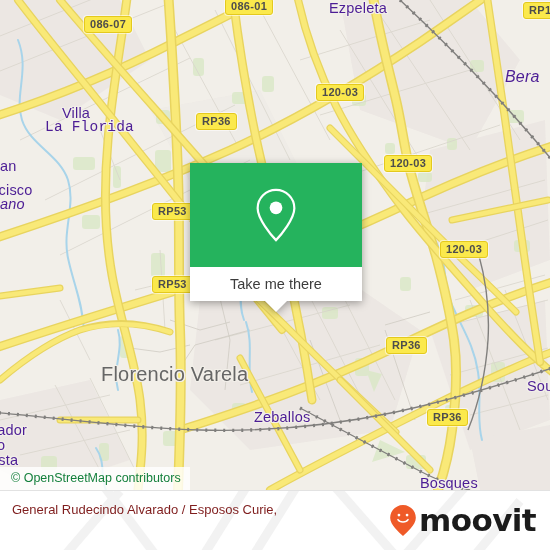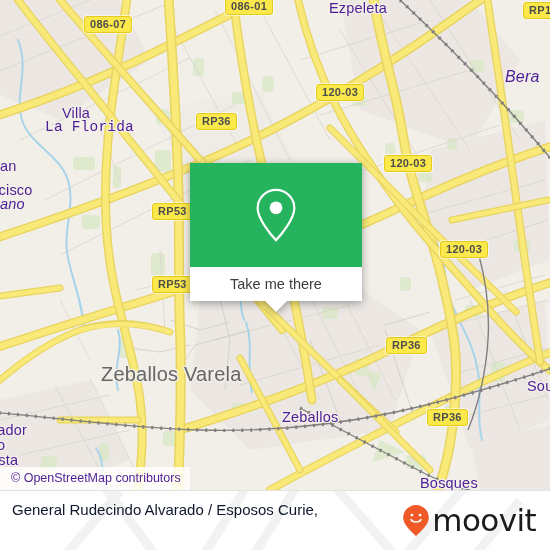--- a/index.html
+++ b/index.html
@@ -86,54 +86,54 @@
     border-left: 11px solid transparent;
     border-right: 11px solid transparent;
     border-top: 11px solid #ffffff;
   }
 
   
   .attribution {
     position: absolute;
     left: 0; bottom: 0;
     background: rgba(255,255,255,.82);
-    color: #4c1d95;
+    color: #15803d;
     font-size: 12.5px;
     padding: 4px 9px 5px 11px;
     white-space: nowrap;
   }
 
   
   .footer {
     position: absolute;
     left: 0; top: 490px;
     width: 550px; height: 60px;
     background: #ffffff;
     border-top: 1px solid #e2e2e2;
     overflow: hidden;
   }
   .footer-bg { position: absolute; left: 0; top: 0; width: 550px; height: 60px; }
   .footer-title {
     position: absolute;
     left: 12px; top: 8px;
     width: 380px;
-    color: #0f172a;
-    font-size: 15px;
+    color: #7f1d1d;
+    font-size: 13px;
     line-height: 21px;
   }
   .footer-title span { display: block; }
   .brand {
     position: absolute;
     right: 14px; top: 13px;
     display: flex;
     align-items: center;
     gap: 2px;
   }
   .brand-pin { width: 28px; height: 33px; display: block; }
-  .brand-word { font-size: 31px; color: #1b1b1b; letter-spacing: -.6px; line-height: 31px; font-family: "DejaVu Sans", sans-serif; font-weight: 400; }
+  .brand-word { font-size: 31px; color: #1b1b1b; letter-spacing: -.6px; line-height: 31px; font-family: "DejaVu Sans", sans-serif; font-weight: 700; }
 </style>
 </head>
 <body>
 
 <div id="app">
 
   <div class="map">
 
     <svg class="map-svg" viewBox="0 0 550 490">
       <defs>
@@ -333,25 +333,25 @@
       </g>
     </svg>
 
     <div class="place-label place-md" style="left:329px;top:0px;">Ezpeleta</div>
     <div class="place-label place-ml" style="left:505px;top:68px;font-style:italic;">Bera</div>
     <div class="place-label place-md" style="left:62px;top:105px;">Villa</div>
     <div class="place-label place-md" style="left:45px;top:119px;font-family:Liberation Mono, monospace;">La Florida</div>
     <div class="place-label place-md" style="left:0px;top:158px;">an</div>
     <div class="place-label place-md" style="left:-18px;top:182px;">ancisco</div>
     <div class="place-label place-md" style="left:0px;top:196px;font-style:italic;">ano</div>
-    <div class="place-label place-lg" style="left:101px;top:363px;">Zeballos Varela</div>
+    <div class="place-label place-lg" style="left:101px;top:363px;">Florencio Varela</div>
     <div class="place-label place-md" style="left:-11px;top:422px;">nador</div>
     <div class="place-label place-md" style="left:-3px;top:437px;">o</div>
     <div class="place-label place-md" style="left:-10px;top:452px;">osta</div>
-    <div class="place-label place-md" style="left:282px;top:409px;">Zeballos</div>
+    <div class="place-label place-md" style="left:254px;top:409px;">Zeballos</div>
     <div class="place-label place-md" style="left:527px;top:378px;">Sour</div>
     <div class="place-label place-md" style="left:420px;top:475px;">Bosques</div>
 
     <div class="shield" style="left:84px;top:16px;">086-07</div>
     <div class="shield" style="left:225px;top:-2px;">086-01</div>
     <div class="shield" style="left:523px;top:2px;">RP1</div>
     <div class="shield" style="left:316px;top:84px;">120-03</div>
     <div class="shield" style="left:384px;top:155px;">120-03</div>
     <div class="shield" style="left:440px;top:241px;">120-03</div>
     <div class="shield" style="left:196px;top:113px;">RP36</div>

